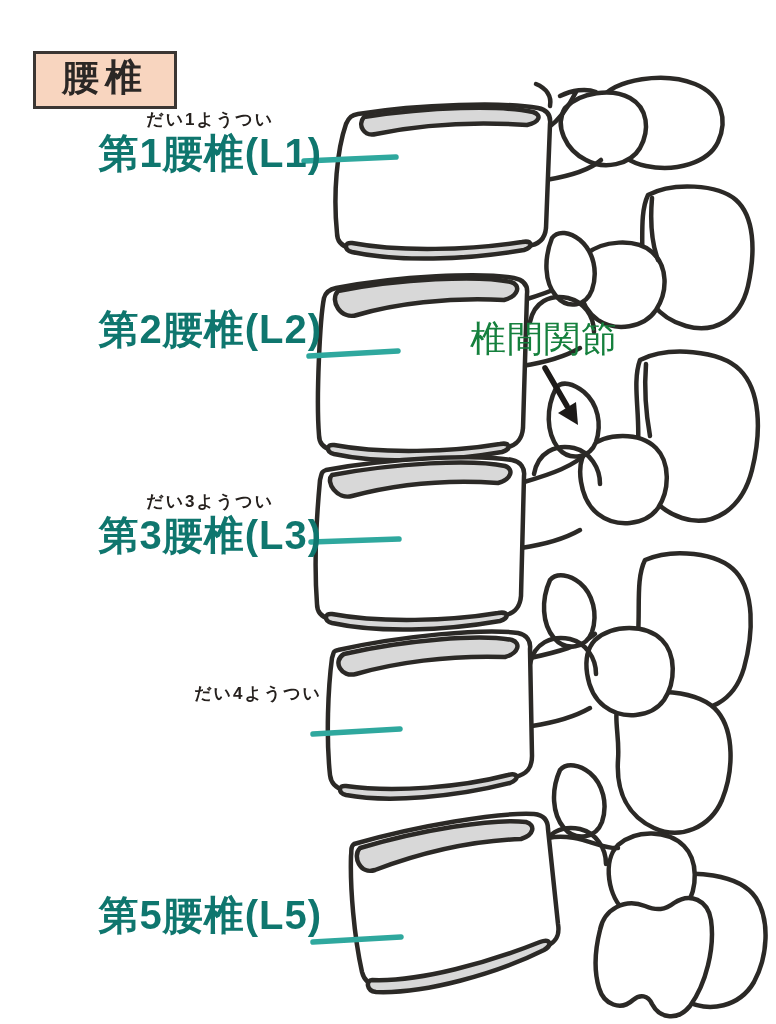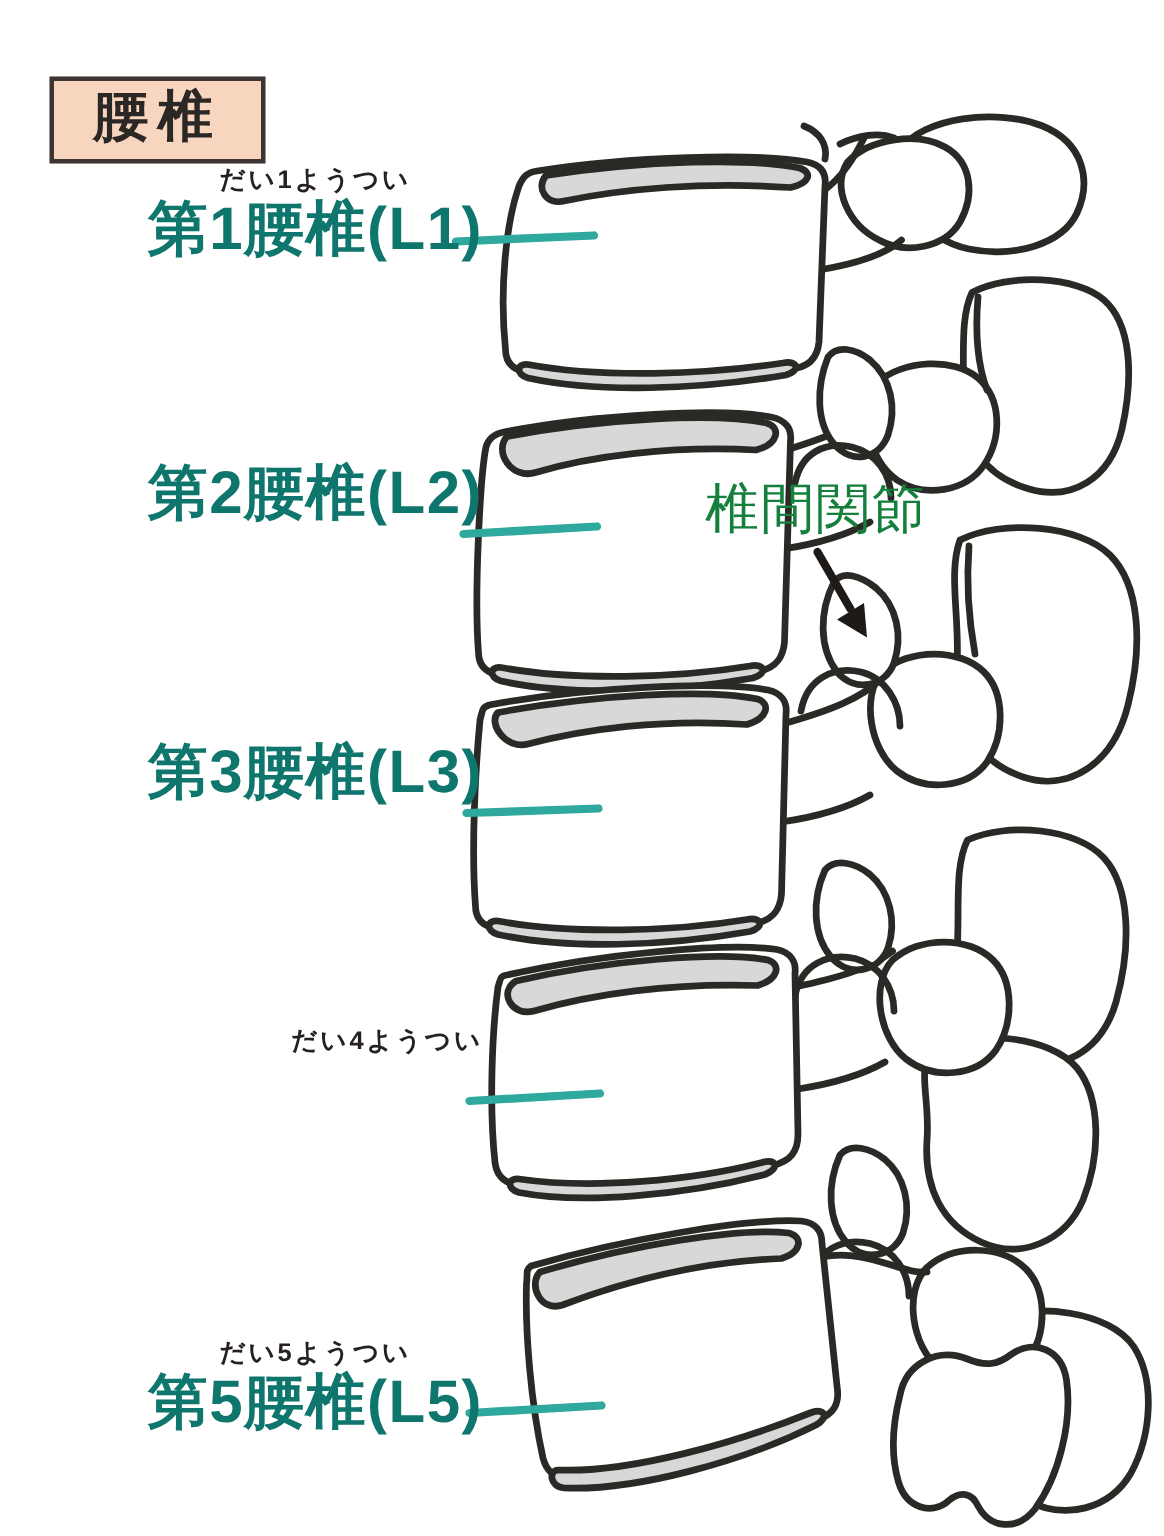--- a/index.html
+++ b/index.html
@@ -141,25 +141,25 @@
   </div>
 
   <div class="label-row row-l1">
     <span class="furigana">だい1ようつい</span>
     <span class="label-main">第1腰椎(L1)</span>
   </div>
   <div class="label-row row-l2">
     <span class="label-main">第2腰椎(L2)</span>
   </div>
   <div class="label-row row-l3">
+    <span class="furigana">だい3ようつい</span>
     <span class="label-main">第3腰椎(L3)</span>
   </div>
   <div class="label-row row-l4">
     <span class="furigana">だい4ようつい</span>
   </div>
   <div class="label-row row-l5">
-    <span class="furigana">だい5ようつい</span>
     <span class="label-main">第5腰椎(L5)</span>
   </div>
 
   <div class="annotation">椎間関節</div>
 
 </div>
 
 </body></html>

